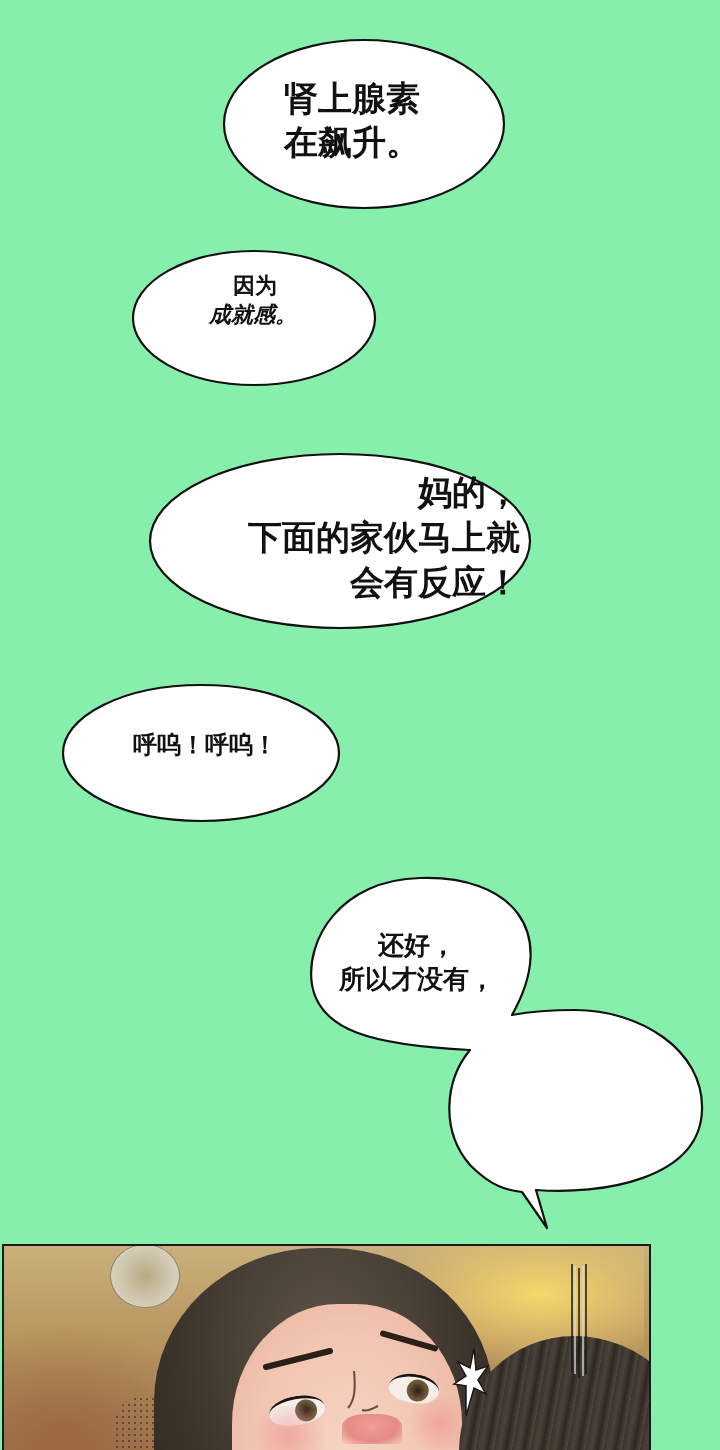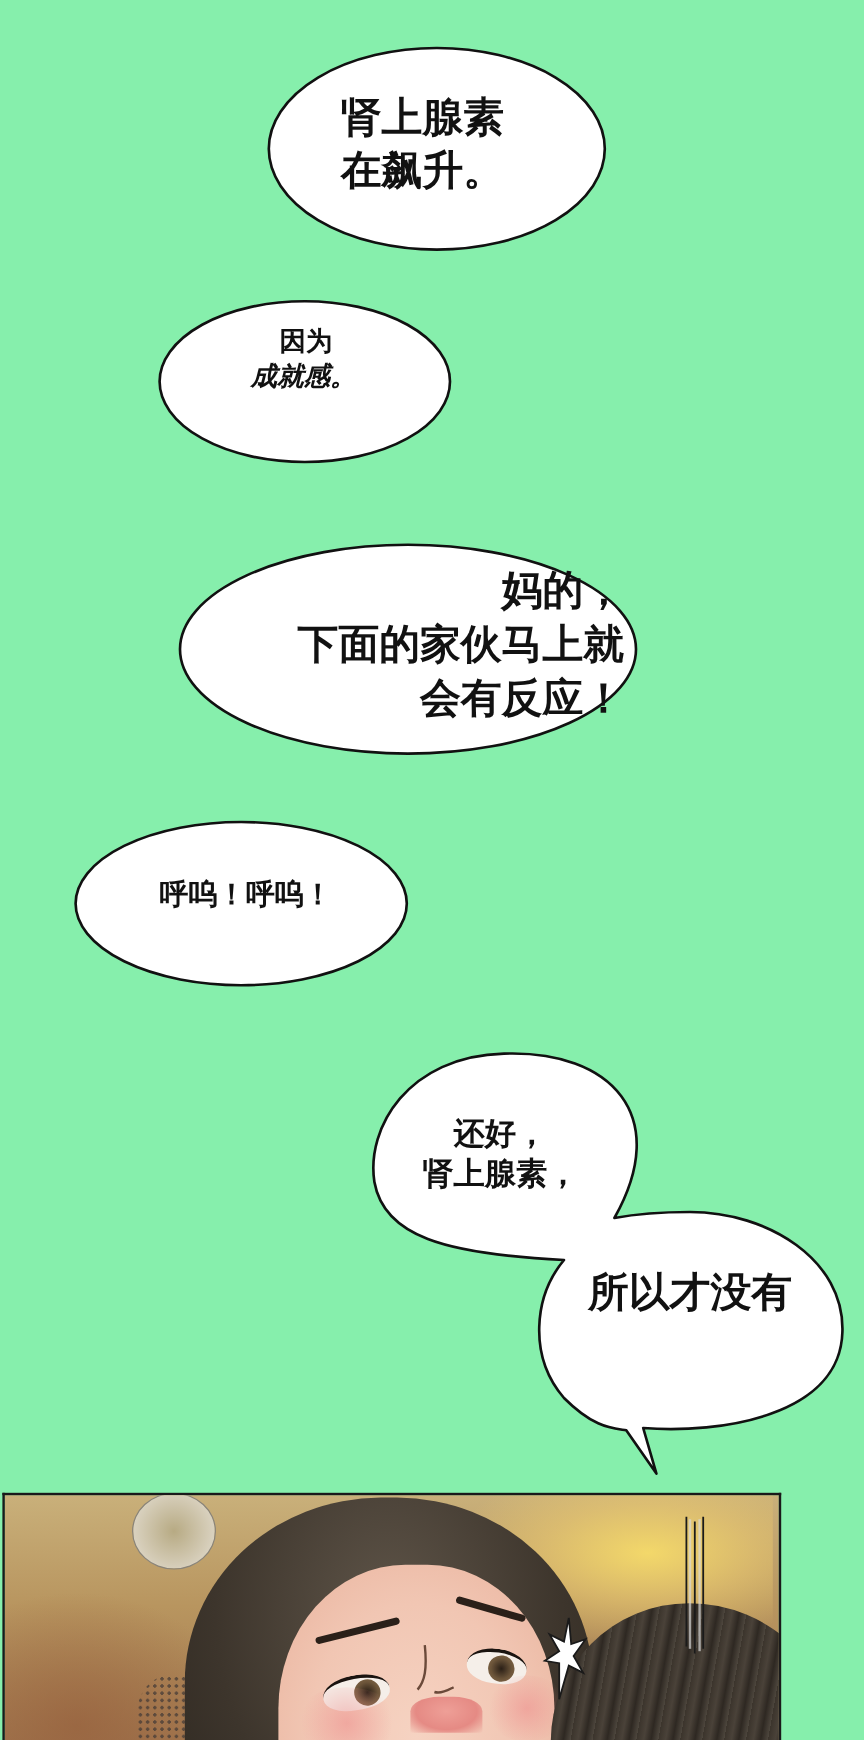--- a/index.html
+++ b/index.html
@@ -173,25 +173,24 @@
     <span class="line">下面的家伙马上就</span>
     <span class="line">会有反应！</span>
   </div>
 
   <div class="bubble-text" style="left:80px; top:730px; width:250px; font-size:24px;">
     <span class="line">呼呜！呼呜！</span>
   </div>
 
   <div class="bubble-text" style="left:322px; top:905px; width:190px; font-size:26px;margin-top:24px;">
     <span class="line">还好，</span>
-    <span class="line">肾上腺素，</span>
+    <span class="line">所以才没有，</span>
   </div>
 
   <div class="bubble-text" style="left:465px; top:1055px; width:220px; font-size:34px;">
-    <span class="line">所以才没有</span>
   </div>
 
   <div class="panel">
     <div class="panel-bg-glow"></div>
     <div class="panel-bg-dark"></div>
 
     <div class="smoke" style="left:106px; top:-2px; width:68px; height:62px;"></div>
     <div class="smoke" style="left:186px; top:62px; width:62px; height:62px; background: radial-gradient(circle, rgba(150,150,150,0.65) 0%, rgba(190,190,190,0.5) 70%); border-color:#7d7d7d;"></div>
 
     <div class="halftone" style="left:110px; top:150px; width:70px; height:80px;"></div>

